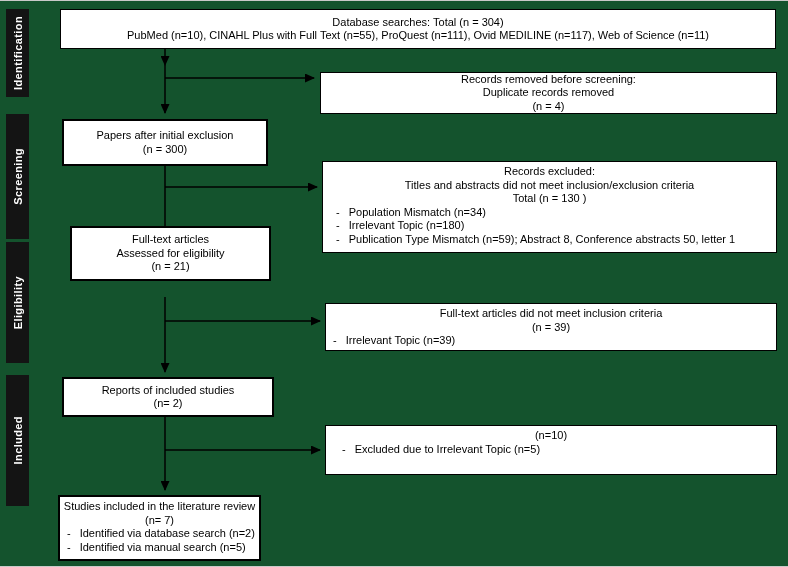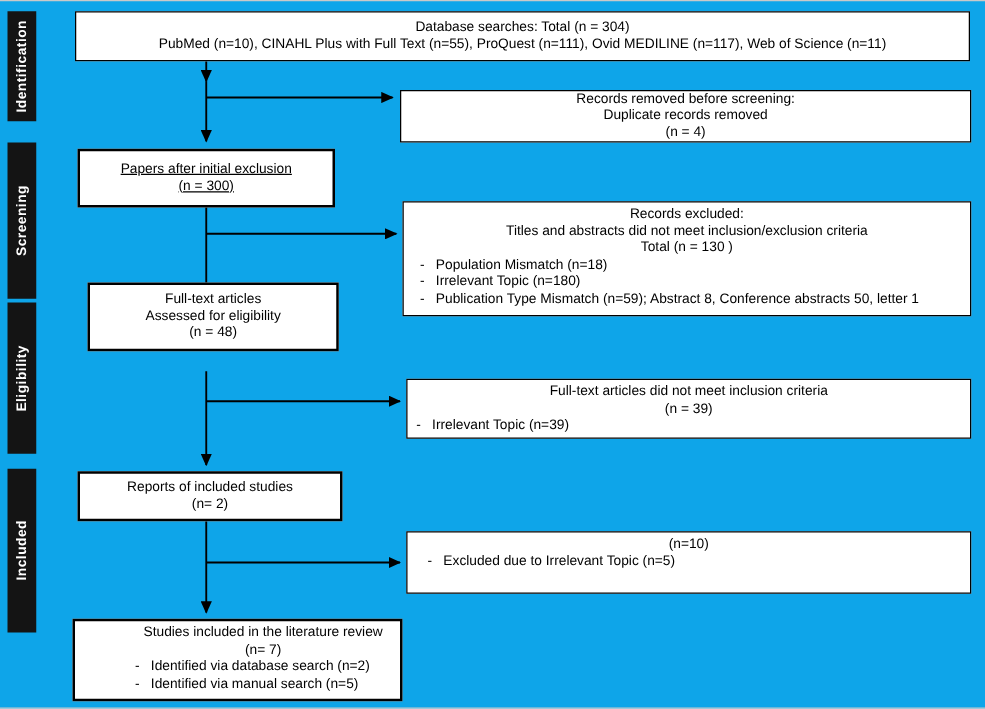--- a/index.html
+++ b/index.html
@@ -3,21 +3,21 @@
 <meta charset="utf-8">
 <style>
   * { margin: 0; padding: 0; box-sizing: border-box; }
   html, body { background: #ffffff; }
   body { font-family: "Liberation Sans", sans-serif; color: #000; }
 
   .canvas {
     position: relative;
     width: 788px;
     height: 567px;
-    background: #0ea5e9;
+    background: #14532d;
     border-top: 1px solid #c9c9c9;
     border-bottom: 1px solid #c9c9c9;
     overflow: hidden;
   }
 
   
   .stage {
     position: absolute;
     left: 6px;
     width: 23px;
@@ -122,50 +122,50 @@
   </div>
 
   <div class="box" style="left:320px;top:71px;width:457px;height:42px;">
     <div class="center-lines">
       <div>Records removed before screening:</div>
       <div>Duplicate records removed</div>
       <div>(n = 4)</div>
     </div>
   </div>
 
-  <div class="box thick" style="left:62px;top:118px;width:206px;height:47px;text-decoration:underline;">
+  <div class="box thick" style="left:62px;top:118px;width:206px;height:47px;">
     <div class="center-lines">
       <div>Papers after initial exclusion</div>
       <div>(n = 300)</div>
     </div>
   </div>
 
   <div class="box pad-v" style="left:322px;top:160px;width:455px;height:92px;">
     <div class="c">Records excluded:</div>
     <div class="c">Titles and abstracts did not meet inclusion/exclusion criteria</div>
     <div class="c">Total (n = 130 )</div>
     <div class="item indent-md">
       <span class="dash">-</span>
-      <span>Population Mismatch (n=18)</span>
+      <span>Population Mismatch (n=34)</span>
     </div>
     <div class="item indent-md">
       <span class="dash">-</span>
       <span>Irrelevant Topic (n=180)</span>
     </div>
     <div class="item indent-md">
       <span class="dash">-</span>
       <span>Publication Type Mismatch (n=59); Abstract 8, Conference abstracts 50, letter 1</span>
     </div>
   </div>
 
   <div class="box thick" style="left:70px;top:225px;width:201px;height:55px;">
     <div class="center-lines">
       <div>Full-text articles</div>
       <div>Assessed for eligibility</div>
-      <div>(n = 48)</div>
+      <div>(n = 21)</div>
     </div>
   </div>
 
   <div class="box pad-v" style="left:325px;top:302px;width:452px;height:48px;">
     <div class="c">Full-text articles did not meet inclusion criteria</div>
     <div class="c">(n = 39)</div>
     <div class="item indent-sm">
       <span class="dash">-</span>
       <span>Irrelevant Topic (n=39)</span>
     </div>
@@ -179,21 +179,21 @@
   </div>
 
   <div class="box pad-v" style="left:325px;top:424px;width:452px;height:50px;">
     <div class="c">(n=10)</div>
     <div class="item indent-lg">
       <span class="dash">-</span>
       <span>Excluded due to Irrelevant Topic (n=5)</span>
     </div>
   </div>
 
-  <div class="box thick pad-v" style="left:58px;top:494px;width:264px;height:66px;padding-left:41px;">
+  <div class="box thick pad-v" style="left:58px;top:494px;width:203px;height:66px;">
     <div class="c">Studies included in the literature review</div>
     <div class="c">(n= 7)</div>
     <div class="item indent-sm">
       <span class="dash">-</span>
       <span>Identified via database search (n=2)</span>
     </div>
     <div class="item indent-sm">
       <span class="dash">-</span>
       <span>Identified via manual search (n=5)</span>
     </div>

